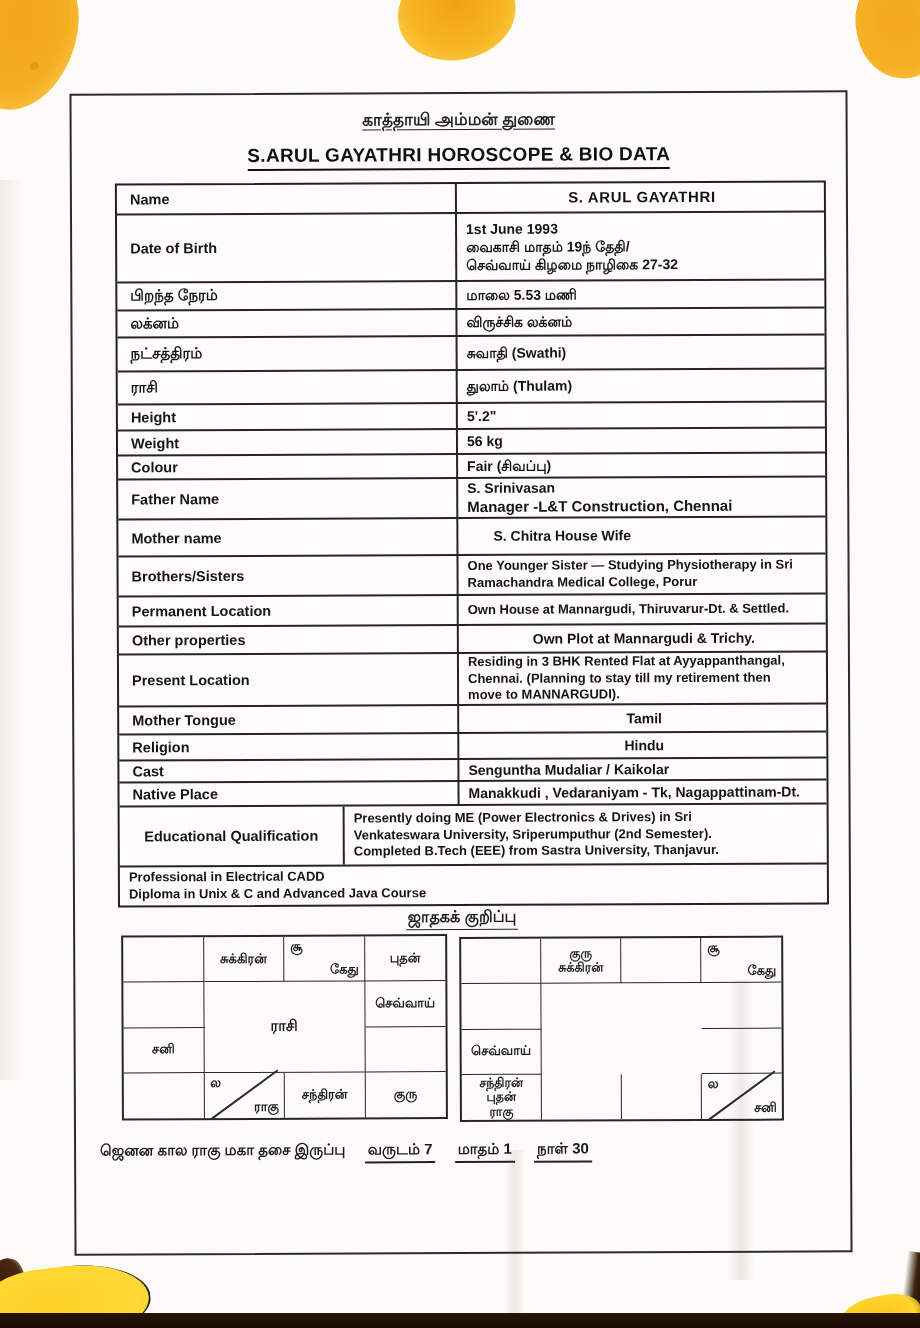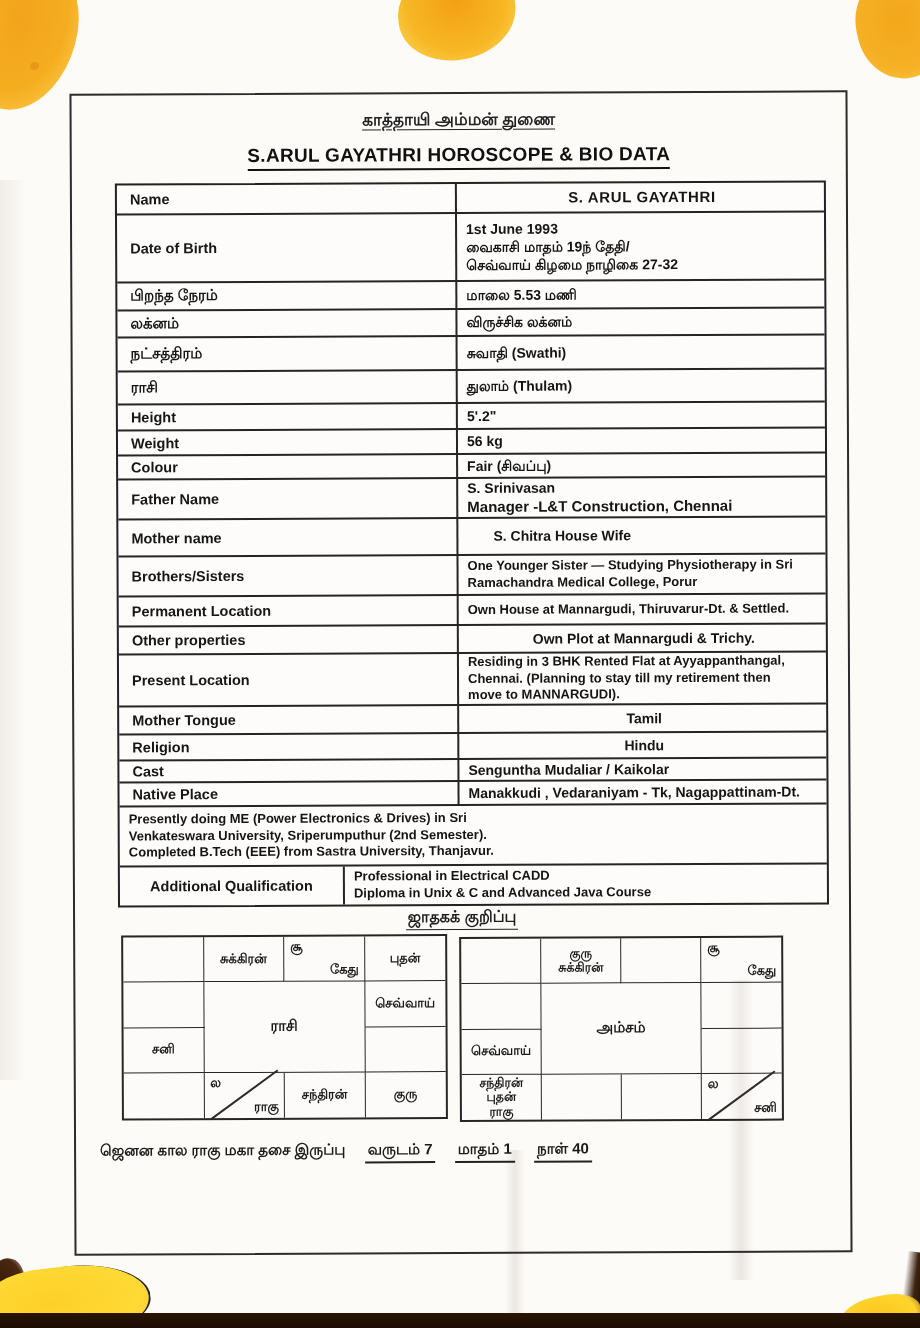--- a/index.html
+++ b/index.html
@@ -246,29 +246,29 @@
       </div>
 
       <div class="brow" style="height:24px">
         <div class="bl">Native Place</div>
         <div class="bv">
           <span class="vl b">Manakkudi , Vedaraniyam - Tk, Nagappattinam-Dt.</span>
         </div>
       </div>
 
       <div class="brow narrow" style="height:60px">
+        <div class="bl">Educational Qualification</div>
         <div class="bv">
           <span class="vl sm">Presently doing ME (Power Electronics &amp; Drives) in Sri</span>
           <span class="vl sm">Venkateswara University, Sriperumputhur (2nd Semester).</span>
           <span class="vl sm">Completed B.Tech (EEE) from Sastra University, Thanjavur.</span>
         </div>
       </div>
 
       <div class="brow narrow" style="height:38px">
-        <div class="bl">Additional Qualification</div>
         <div class="bv">
           <span class="vl sm">Professional in Electrical CADD</span>
           <span class="vl sm">Diploma in Unix &amp; C and Advanced Java Course</span>
         </div>
       </div>
 
     </div>
 
     <div class="sec-head">
       <span>ஜாதகக் குறிப்பு</span>
@@ -308,21 +308,20 @@
           <span>சுக்கிரன்</span>
         </span>
       </div>
       <div class="sc" style="grid-area:1/3"></div>
       <div class="sc noR" style="grid-area:1/4">
         <span class="sp-a">சூ</span>
         <span class="sp-b">கேது</span>
       </div>
 
       <div class="sc" style="grid-area:2/1"></div>
-      <div class="sc center" style="grid-area:2/2/4/4">அம்சம்</div>
       <div class="sc noR" style="grid-area:2/4"></div>
 
       <div class="sc" style="grid-area:3/1">செவ்வாய்</div>
       <div class="sc noR" style="grid-area:3/4"></div>
 
       <div class="sc noB" style="grid-area:4/1">
         <span class="stack">
           <span>சந்திரன்</span>
           <span>புதன்</span>
           <span>ராகு</span>
@@ -334,17 +333,17 @@
         <span class="sp-a">ல</span>
         <div class="diag"></div>
         <span class="sp-b">சனி</span>
       </div>
     </div>
 
     <div class="dasa">
       <span>ஜெனன கால ராகு மகா தசை இருப்பு</span>
       <span class="fu">வருடம்  7</span>
       <span class="fu">மாதம் 1</span>
-      <span class="fu">நாள் 40</span>
+      <span class="fu">நாள் 30</span>
     </div>
 
   </div>
 </div>
 
 </body></html>

